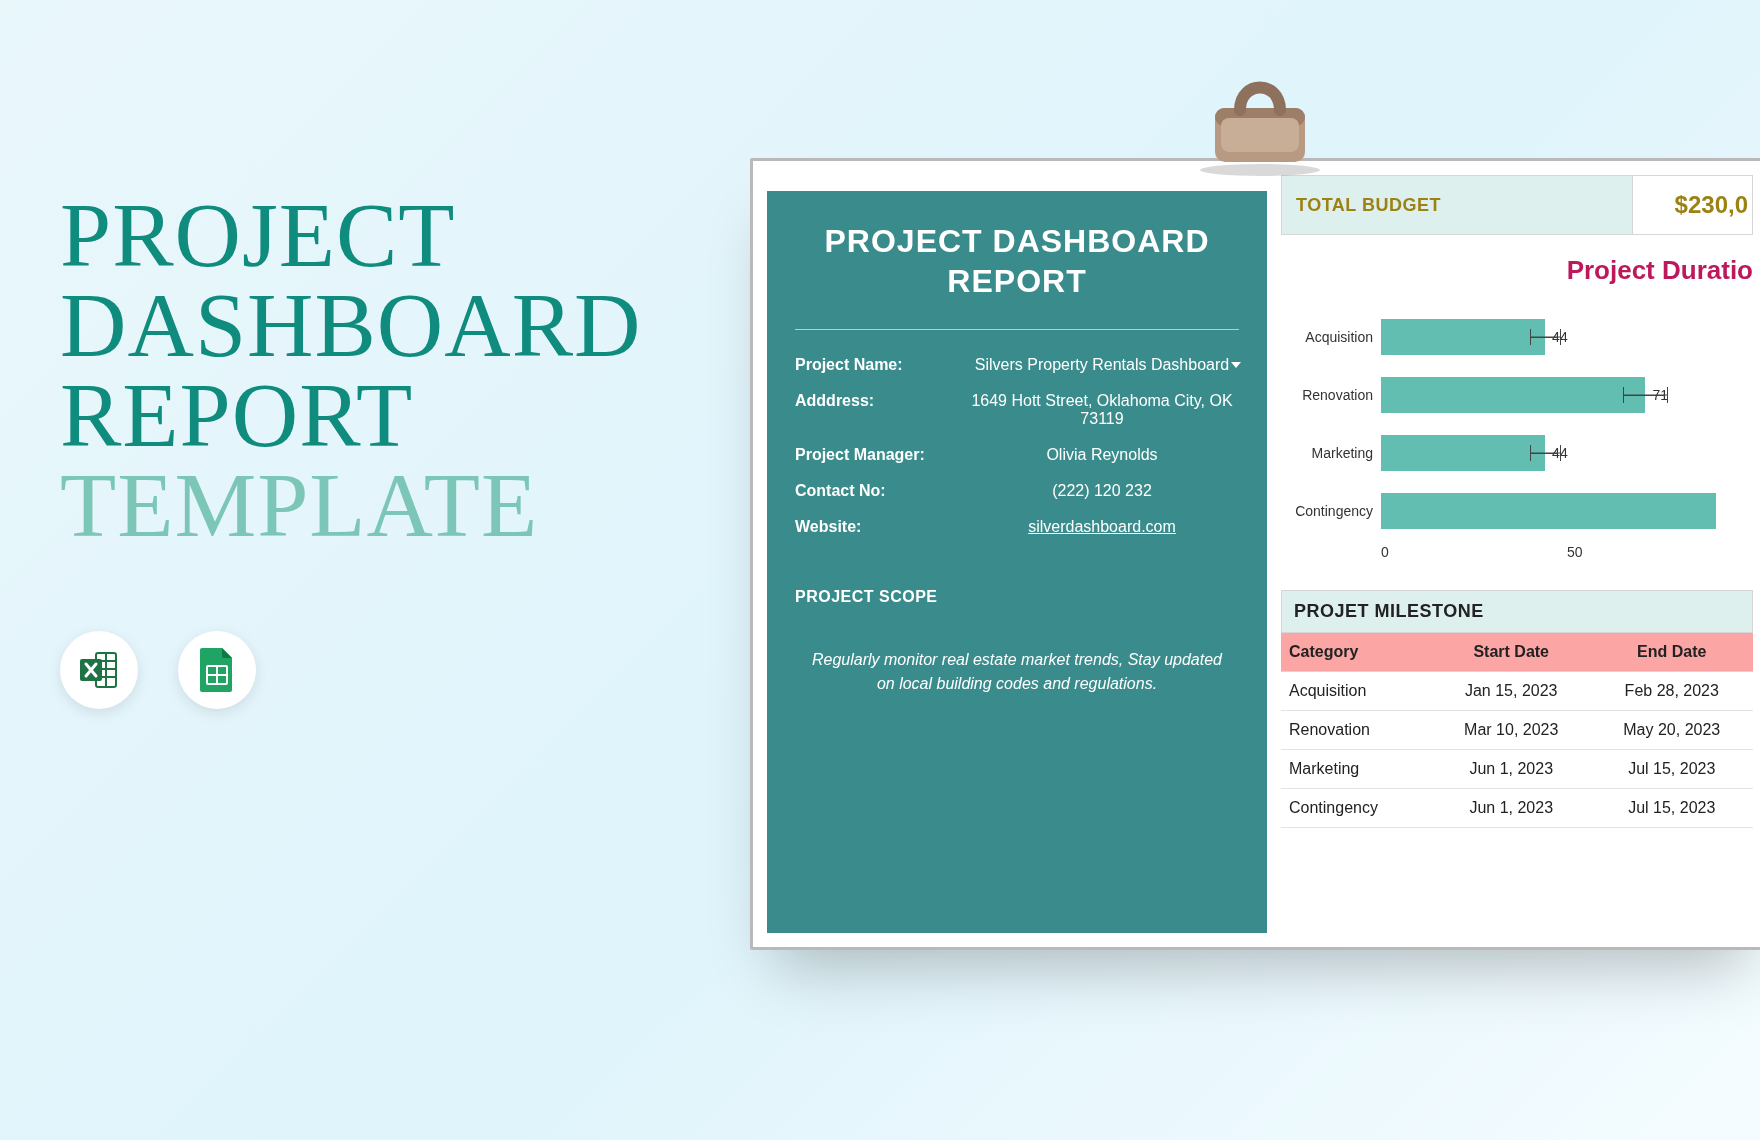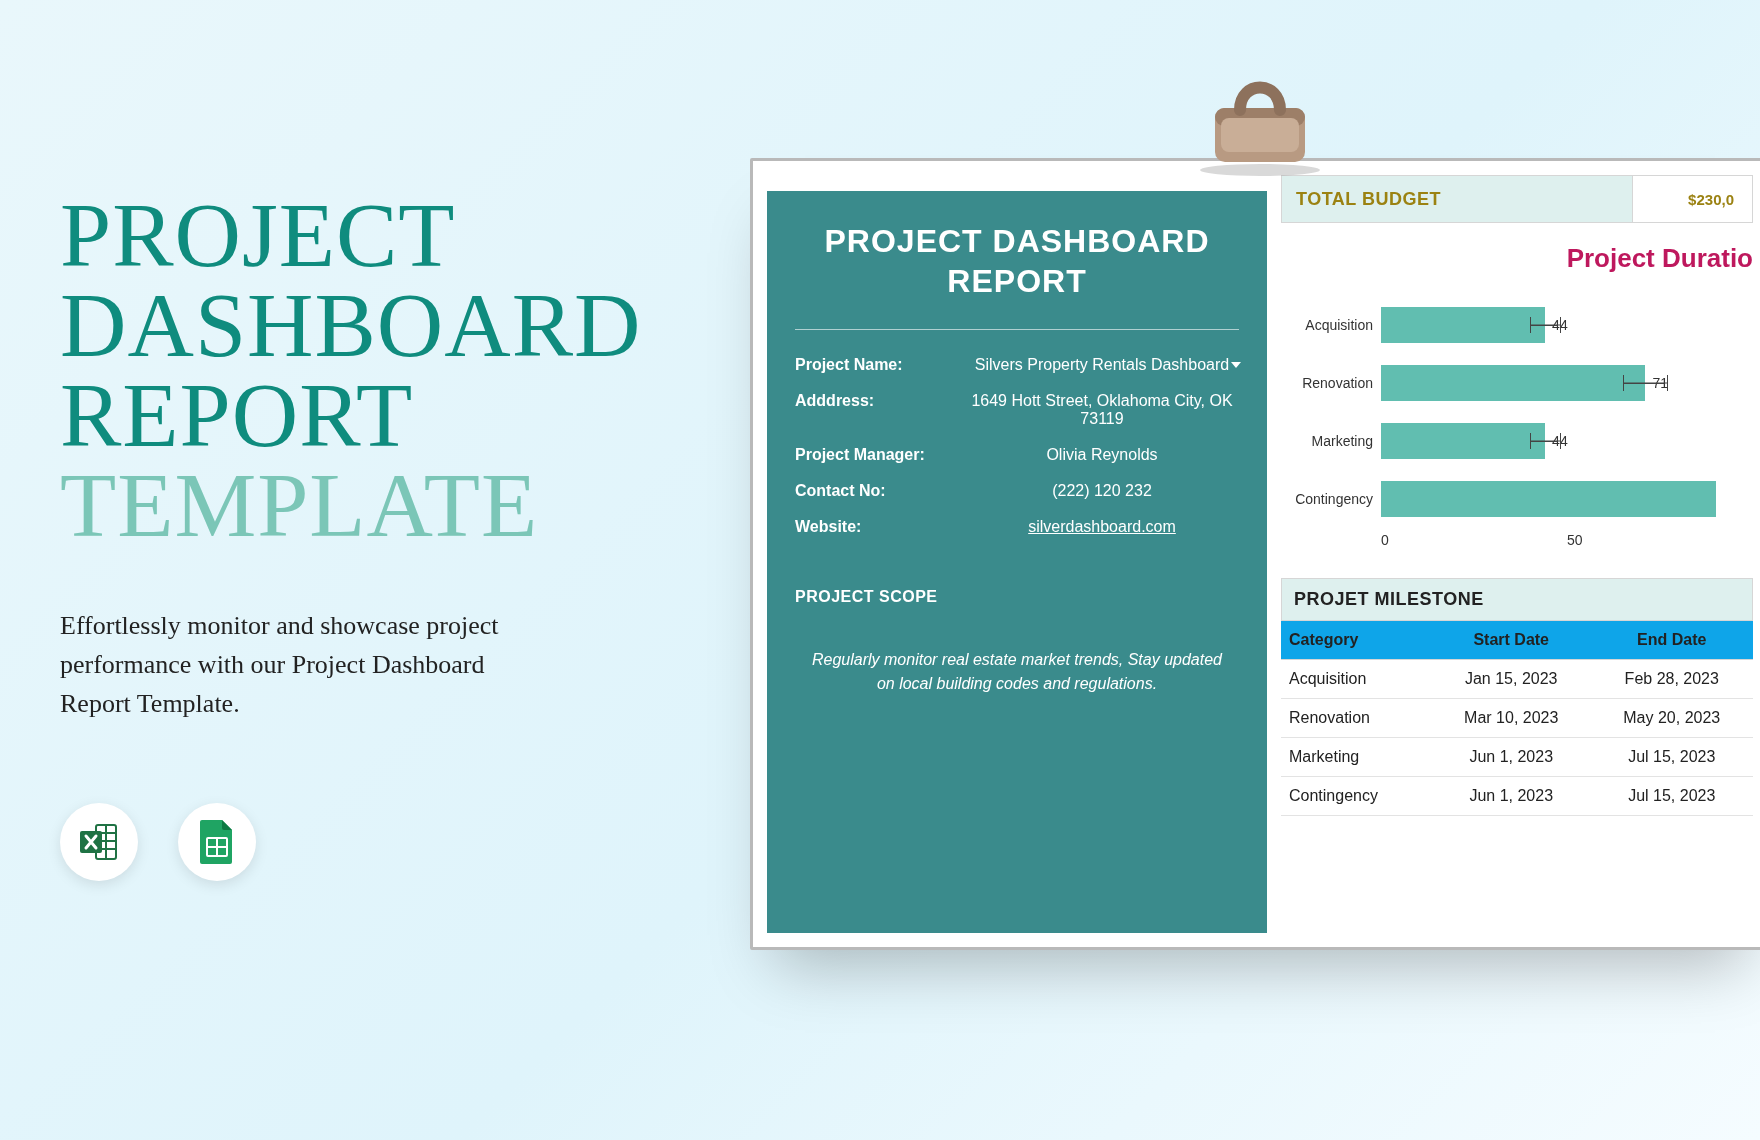--- a/index.html
+++ b/index.html
@@ -102,30 +102,30 @@
   }
   .info-row .val.link { text-decoration: underline; }
   .scope-label { font-weight: 800; font-size: 16px; margin-top: 34px; letter-spacing: .5px; }
   .scope-text { margin-top: 42px; text-align: center; font-style: italic; font-size: 16px; line-height: 1.5; padding: 0 6px; }
 
   .board-right {
     flex: 1;
     display: flex; flex-direction: column;
     min-width: 0;
   }
-  .budget-row { display: flex; height: 48px; align-items: stretch; }
+  .budget-row { display: flex; height: 60px; align-items: stretch; }
   .budget-label {
     flex: 1; background: #def0ee; color: #9b8212; font-weight: 800;
     display: flex; align-items: center; padding-left: 14px; font-size: 18px; letter-spacing: .5px;
     border: 1px solid #d6d6d6;
   }
   .budget-val {
     flex: 0 0 120px; border: 1px solid #d6d6d6; border-left: none;
-    display: flex; align-items: center; justify-content: flex-end; padding-right: 18px;
-    font-weight: 800; color: #9b8212; font-size: 15px; overflow:hidden; white-space:nowrap;
+    display: flex; align-items: center; justify-content: flex-end; padding-right: 4px;
+    font-weight: 800; color: #9b8212; font-size: 24px; overflow:hidden; white-space:nowrap;
   }
 
   .chart-area { margin-top: 20px; }
   .chart-title { text-align: right; font-size: 26px; font-weight: 600; color: #be185d; padding-right: 0; }
   .bars { margin-top: 26px; }
   .bar-row { display: flex; align-items: center; height: 50px; margin-bottom: 8px; }
   .bar-row .blab { flex: 0 0 100px; font-size: 14px; color: #333; text-align: right; padding-right: 8px; }
   .bar-row .track { flex: 1; position: relative; height: 36px; }
   .bar-row .bar { position: absolute; left: 0; top: 0; height: 100%; background: #61beb0; }
   .bar-row .err {
@@ -140,41 +140,40 @@
   .axis { display:flex; margin-left:100px; margin-top:4px; font-size:14px; color:#333; }
   .axis span { flex:1; }
 
   .milestone { margin-top: 30px; }
   .ms-header {
     background: #def0ee; font-weight: 800; font-size: 18px; letter-spacing: .5px;
     padding: 10px 12px; border: 1px solid #d6d6d6;
   }
   table.ms { width: 100%; border-collapse: collapse; }
   table.ms th {
-    background: #0ea5e9; font-size: 16px; font-weight: 700; padding: 10px 8px;
+    background: #fca5a5; font-size: 16px; font-weight: 700; padding: 10px 8px;
     border-bottom: 1px solid #d6d6d6;
   }
   table.ms td {
     font-size: 16px; padding: 10px 8px; border-bottom: 1px solid #e3e3e3;
   }
   table.ms th:nth-child(1), table.ms td:nth-child(1){ text-align:left; }
   table.ms th:nth-child(2), table.ms td:nth-child(2),
   table.ms th:nth-child(3), table.ms td:nth-child(3){ text-align:center; }
 </style>
 </head>
 <body>
 
 <div class="left-col">
   <div class="title">
     <span>PROJECT</span><br>
     <span>DASHBOARD</span><br>
     <span>REPORT</span><br>
     <span class="accent">TEMPLATE</span>
   </div>
-  <p class="subtitle">Effortlessly monitor and showcase project performance with our Project Dashboard Report Template.</p>
 
   <div class="icon-row">
     <div class="app-chip">
       <svg width="42" height="42" viewBox="0 0 42 42">
         <rect x="18" y="4" width="20" height="34" rx="2" fill="#ffffff" stroke="#1f7244" stroke-width="2"></rect>
         <line x1="18" y1="12" x2="38" y2="12" stroke="#1f7244" stroke-width="2"></line>
         <line x1="18" y1="20" x2="38" y2="20" stroke="#1f7244" stroke-width="2"></line>
         <line x1="18" y1="28" x2="38" y2="28" stroke="#1f7244" stroke-width="2"></line>
         <line x1="28" y1="4" x2="28" y2="38" stroke="#1f7244" stroke-width="2"></line>
         <rect x="2" y="10" width="22" height="22" rx="2" fill="#1f7244"></rect>

